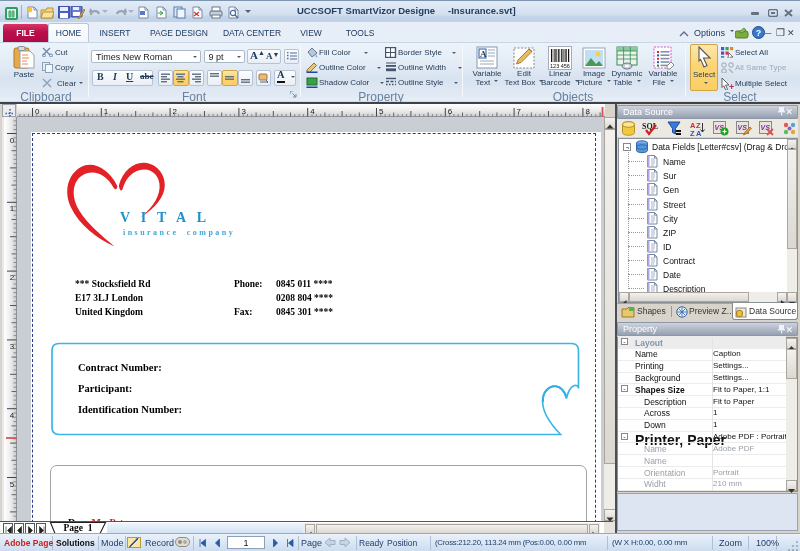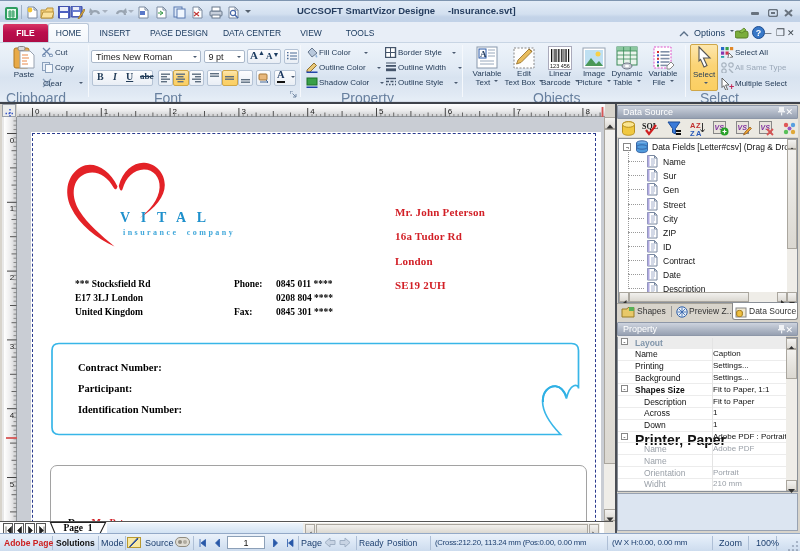--- a/index.html
+++ b/index.html
@@ -18,21 +18,21 @@
 #tab-file{position:absolute;left:3px;top:2px;width:45px;height:18px;background:linear-gradient(#d83766,#bb0e4d 45%,#ad0c45);
  border-radius:2px 2px 0 0;color:#fff;font-size:8.5px;font-weight:bold;text-align:center;line-height:18px}
 #tab-home{position:absolute;left:48px;top:1px;width:41px;height:19px;background:linear-gradient(#fdfeff,#f2f6fb);
  border:1px solid #bac7d8;border-bottom:none;border-radius:2.5px 2.5px 0 0;color:#1d3c60;font-size:8.5px;text-align:center;line-height:18px}
 
 #ribbon{position:absolute;left:0;top:42px;width:800px;height:59px;
  background:linear-gradient(#edf3fa 0%,#e2ebf5 40%,#d8e3f0 60%,#dfe8f3 85%,#e6eef7 100%);
  border-top:1px solid #c8d5e4}
 #ribbonline{position:absolute;left:0;top:101.5px;width:800px;height:2.5px;background:#3e424a}
 .gsep{position:absolute;top:2px;height:52px;width:1px;background:#c3cfdf;border-right:1px solid #f5f8fc}
-.glabel{position:absolute;top:47px;font-size:14px;color:#68809f;}
+.glabel{position:absolute;top:47px;font-size:12px;color:#68809f;text-align:center}
 .rsmall{position:absolute;font-size:8px;color:#253c58}
 .combo{position:absolute;background:#fff;border:1px solid #aab8ca;border-radius:2px;font-size:9px;color:#222;}
 .btnbox{position:absolute;background:linear-gradient(#fdfdfe,#e9eef5);border:1px solid #b5c3d5;border-radius:2px}
 .sel-orange{background:linear-gradient(#fde7ae,#fbd476 45%,#fbcf62) !important;border:1px solid #cfa647 !important}
 .dropdn{display:inline-block;width:0;height:0;border:2.5px solid transparent;border-top-color:#4a5a70;vertical-align:middle;margin-left:2px;margin-bottom:2px}
 .bigcap{position:absolute;font-size:8px;color:#253c58;text-align:center;line-height:8.5px}
 .graytxt{color:#9aa8b8 !important}
 
 #workarea{position:absolute;left:0;top:104px;width:800px;height:429px;background:#d8d4cc}
 #corner{position:absolute;left:2px;top:0px;width:14px;height:13px;background:#eceded;border:1px solid #9aa0a8}
@@ -200,21 +200,21 @@
       </svg>
       <div class="rsmall" style="left:55px;top:4.5px">Cut</div>
       <svg class="abs" style="left:42px;top:19px" width="12" height="11">
         <rect x="0.5" y="0.5" width="7" height="8" fill="#e4ecf6" stroke="#8aa0bc"></rect>
         <rect x="3.5" y="2.5" width="7" height="8" fill="#f4f8fc" stroke="#8aa0bc"></rect>
       </svg>
       <div class="rsmall" style="left:55px;top:19.5px">Copy</div>
       <svg class="abs" style="left:42px;top:35px" width="11" height="10">
         <path d="M1 1l8 8M9 1l-8 8" stroke="#8aa0bc" stroke-width="1.4"></path>
       </svg>
-      <div class="rsmall" style="left:43px;top:35.5px">Clear</div>
+      <div class="rsmall" style="left:57px;top:35.5px">Clear</div>
       <span class="dropdn abs" style="left:77px;top:39px"></span>
       <div class="combo" style="left:91px;top:6.5px;width:110px;height:13px;line-height:12px;padding-left:4px">Times New Roman<span class="dropdn" style="position:absolute;right:3px;top:5px"></span></div>
       <div class="combo" style="left:203.5px;top:6.5px;width:41px;height:13px;line-height:12px;padding-left:4px">9 pt<span class="dropdn" style="position:absolute;right:3px;top:5px"></span></div>
       <div class="btnbox" style="left:247px;top:5.5px;width:34px;height:15px"></div>
       <div class="abs" style="left:250px;top:6px;font-size:11px;font-weight:bold;color:#1c3c60;font-family:'Liberation Serif',serif">A<span style="font-size:7px;vertical-align:top">▲</span></div>
       <div class="abs" style="left:266px;top:8px;font-size:9px;font-weight:bold;color:#1c3c60;font-family:'Liberation Serif',serif">A<span style="font-size:7px;vertical-align:top">▼</span></div>
       <div class="btnbox" style="left:284px;top:5.5px;width:15px;height:15px"></div>
       <svg class="abs" style="left:287px;top:9px" width="10" height="8">
         <path d="M3 1h7M3 4h7M3 7h7" stroke="#4a6a96" stroke-width="1.2"></path>
         <path d="M0 0.5h1.5M0 3.5h1.5M0 6.5h1.5" stroke="#4a6a96" stroke-width="1.5"></path>
@@ -667,21 +667,20 @@
 C113.2,188.3 114.6,187.6 115.5,184.5 Z" fill="#e32227"></path>
 <path d="M116.8,183.8 C120.8,168.5 132,160 142.5,160.8 C154.5,161.8 162.8,171.5 162.8,183 C162.8,194.3 153.8,206 137.5,216.3
 C147.5,208.5 157,197.5 157.6,185.6 C158.2,174.6 151,167.2 141.8,167.4 C132,167.8 123.8,175.2 120.6,187
 C119.5,189.8 117.7,188.8 116.8,183.8 Z" fill="#e32227"></path>
 </svg>
         <div class="doc" style="left:103px;top:93px;font-size:14px;font-weight:bold;letter-spacing:10.7px;color:#1e90cc">VITAL</div>
         <div class="doc" style="left:106px;top:111px;font-size:8px;font-weight:bold;letter-spacing:2.45px;word-spacing:4px;color:#42a8da">insurance company</div>
         <div class="doc" style="left:58px;top:160px;font-size:9.5px;font-weight:bold;line-height:14px;color:#000">*** Stocksfield Rd<br>E17 3LJ London<br>United Kingdom</div>
         <div class="doc" style="left:217px;top:160px;font-size:9.5px;font-weight:bold;line-height:14px;color:#000">Phone:<br>&nbsp;<br>Fax:</div>
         <div class="doc" style="left:259px;top:160px;font-size:9.5px;font-weight:bold;line-height:14px;color:#000">0845 011 ****<br>0208 804 ****<br>0845 301 ****</div>
-        <div class="doc" style="left:378px;top:82.5px;font-size:11px;letter-spacing:0.2px;font-weight:bold;line-height:24.5px;color:#d21f26">Mr. John Peterson<br>16a Tudor Rd<br>London<br>SE19 2UH</div>
         <svg class="abs" style="left:30px;top:222px" width="556" height="120" viewBox="47 339 556 120">
           <path d="M59,343.5 H571.5 Q578.5,343.5 578.5,350.5 V388.5 C578.6,386 576.2,384.6 573.8,385.8 C570.8,387.2 567.8,392.6 566.4,398.6 C564.6,392.2 560.8,386.6 555.6,386.2 C549.2,385.8 543.2,391.4 542.6,400.2 C542.0,411.8 551.8,425.4 560.6,434.5 H59 Q52,434.5 52,427.5 V350.5 Q52,343.5 59,343.5 Z" fill="none" stroke="#38b6e8" stroke-width="1.7"></path>
           <path d="M543,402 C542.2,392.6 548,386 555.4,386.2 C560,386.6 564,390.4 566.3,396" fill="none" stroke="#2fb0e4" stroke-width="2"></path>
         </svg>
         <div class="doc" style="left:61px;top:240px;font-size:10.5px;font-weight:bold;line-height:21px;color:#000">Contract Number:<br>Participant:<br>Identification Number:</div>
         <div class="abs" style="left:33px;top:348px;width:537px;height:70px;border:1.2px solid #a2a2a2;border-radius:7px;background:#fff"></div>
         <div class="doc" style="left:51px;top:400px;font-size:10px;font-weight:bold;color:#000">Dear <span style="color:#d21f26">Mr. Peterson,</span></div>
       </div>
       <div class="strack" style="left:603.5px;top:13px;width:12px;height:404px"></div>
       <div class="sbtn" style="left:603.5px;top:13px;width:12px;height:12px"><svg width="10" height="10">
@@ -978,21 +977,21 @@
       <div class="ssep" style="left:712px"></div>
       <div class="ssep" style="left:748px"></div>
       <div class="ssep" style="left:776px"></div>
       <div class="stxt" style="left:4px;color:#cc2020;font-weight:bold;font-size:8.5px">Adobe Page</div>
       <div class="stxt" style="left:56px;color:#111;font-weight:bold;font-size:8.5px">Solutions</div>
       <div class="stxt" style="left:101px">Mode</div>
       <svg class="abs" style="left:127px;top:2px" width="14" height="13">
         <rect x="0.5" y="1.5" width="13" height="10" fill="#f8e8a0" stroke="#b89830"></rect>
         <path d="M11 3L4 10l-1.5 1 1-1.5L10.5 2z" fill="#3868c8" stroke="#1c3c88" stroke-width="0.8"></path>
       </svg>
-      <div class="stxt" style="left:145px">Source</div>
+      <div class="stxt" style="left:145px">Record</div>
       <svg class="abs" style="left:175px;top:3px" width="15" height="11">
         <rect x="0.5" y="0.5" width="14" height="9" rx="4.5" fill="#e0ddd4" stroke="#908c80"></rect>
         <circle cx="5" cy="5" r="2" fill="#908c80"></circle>
         <circle cx="10" cy="5" r="2" fill="#b0aca0"></circle>
       </svg>
       <svg class="abs" style="left:197px;top:3px" width="12" height="12">
         <path d="M3 2v8M4 6l4.5-3.5v7z" fill="#2858a8" stroke="#2858a8" stroke-width="0.8"></path>
       </svg>
       <svg class="abs" style="left:212px;top:3px" width="12" height="12">
         <path d="M7.5 2L3.5 6l4 4z" fill="#2858a8" stroke="#2858a8" stroke-width="0.8"></path>

